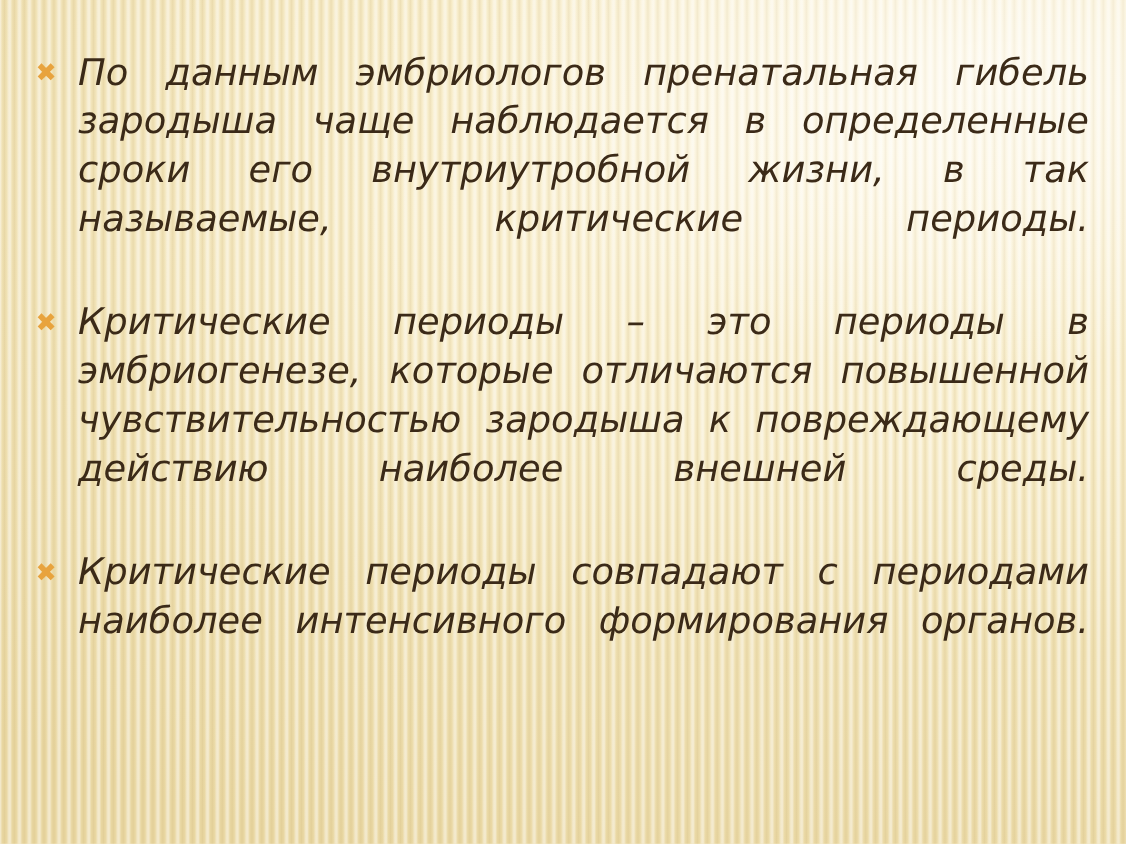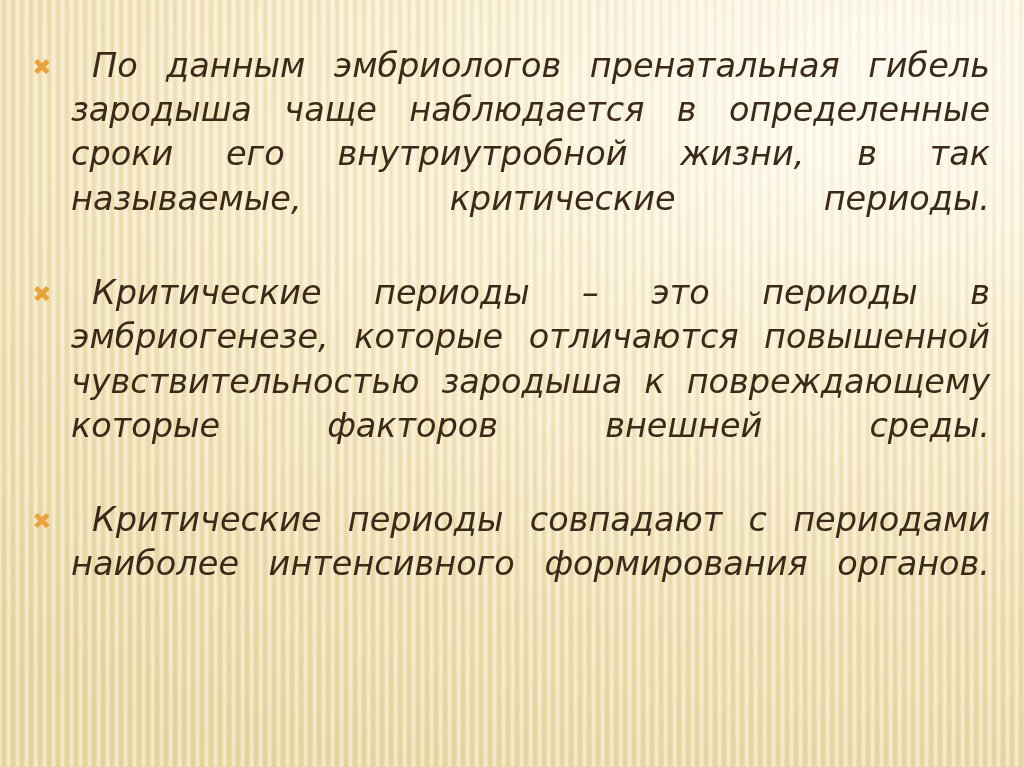--- a/index.html
+++ b/index.html
@@ -68,21 +68,21 @@
     top: 13px;
     width: 20px;
     height: 20px;
     color: #e8a33d;
     font-size: 23px;
     line-height: 20px;
     font-style: normal;
     font-weight: bold;
     text-align: center;
   }
-  .txt { display: inline; padding-left: 21px; }
+  .txt { display: inline; }
   .txt b {
     font-weight: normal;
   }
   
   li.bullet .txt::after {
     content: "";
     display: inline-block;
     width: 100%;
   }
 </style>
@@ -93,21 +93,21 @@
   <div class="content">
     <ul class="bullets">
 
       <li class="bullet">
         <span class="marker">✖</span>
         <span class="txt">По данным эмбриологов пренатальная гибель зародыша чаще наблюдается в определенные сроки его внутриутробной жизни, в так называемые, критические периоды.</span>
       </li>
 
       <li class="bullet">
         <span class="marker">✖</span>
-        <span class="txt"><b>Критические периоды</b><span> – это периоды в эмбриогенезе, которые отличаются повышенной чувствительностью зародыша к повреждающему которые факторов внешней среды.</span></span>
+        <span class="txt"><b>Критические периоды</b><span> – это периоды в эмбриогенезе, которые отличаются повышенной чувствительностью зародыша к повреждающему действию наиболее внешней среды.</span></span>
       </li>
 
       <li class="bullet">
         <span class="marker">✖</span>
         <span class="txt">Критические периоды совпадают с периодами наиболее интенсивного формирования органов.</span>
       </li>
 
     </ul>
   </div>
 </div>

